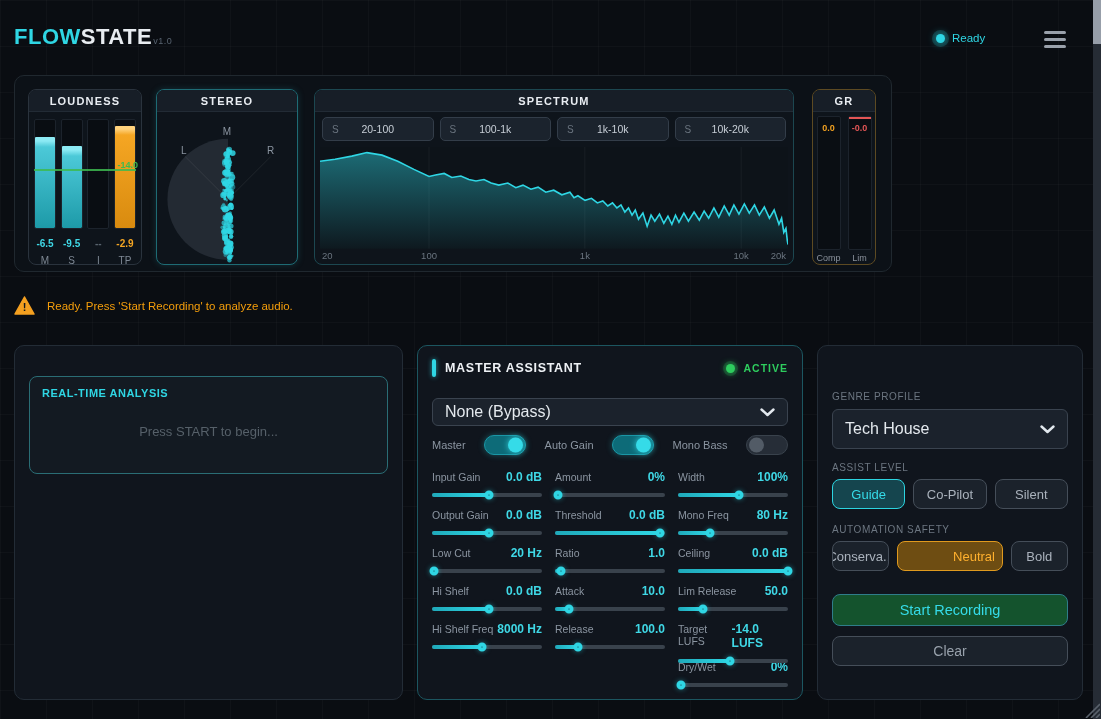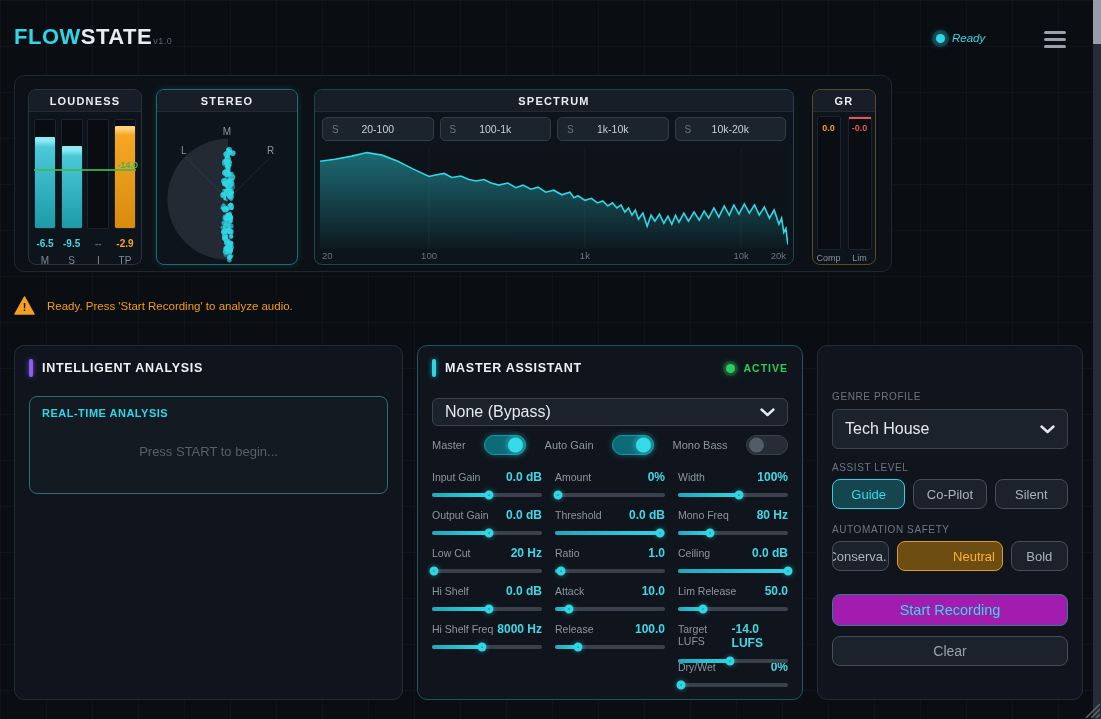--- a/index.html
+++ b/index.html
@@ -13,21 +13,21 @@
       linear-gradient(90deg, rgba(255,255,255,0.022) 1px, transparent 1px);
     background-size:46px 46px;
     color:#dfe5ea;
   }
   
   .topbar{ position:absolute; left:0; top:0; width:100%; height:70px; }
   .logo{ position:absolute; left:14px; top:24px; font-size:22px; font-weight:bold; letter-spacing:.5px; }
   .logo .flow{ color:#2fd6e4; }
   .logo .state{ color:#e8ecf1; }
   .logo .ver{ font-size:9px; font-weight:normal; color:#596471; margin-left:1px; }
-  .status{ position:absolute; left:936px; top:32px; display:flex; align-items:center; gap:7px;font-style:italic; }
+  .status{ position:absolute; left:936px; top:32px; display:flex; align-items:center; gap:7px; }
   .status-dot{ width:9px; height:9px; border-radius:50%; background:#2fd6e4;
     box-shadow:0 0 0 4px rgba(45,212,224,.18), 0 0 8px rgba(45,212,224,.8); }
   .status-text{ color:#2fd6e4; font-size:11.5px; }
   .hamburger{ position:absolute; left:1044px; top:31px; width:22px; cursor:pointer; }
   .hamburger span{ display:block; height:2.5px; background:#9aa1ab; border-radius:2px; margin-bottom:4.5px; }
   
   .meters-wrap{ position:absolute; left:14px; top:75px; width:878px; height:197px;
     background:#0c1117; border:1px solid #20282f; border-radius:10px;
     display:flex; align-items:stretch; gap:0; padding:13px 15px 6px 13px; }
   .mpanel{ background:#0e141b; border:1px solid #2a333d; border-radius:8px; display:flex; flex-direction:column; overflow:hidden; }
@@ -123,21 +123,21 @@
   .ctl-label{ font-size:10px; letter-spacing:.6px; color:#6c7681; }
   .lab-genre{ margin-top:33px; } .lab-assist{ margin-top:13px; } .lab-safety{ margin-top:15px; }
   .dd-genre{ margin-top:7px; height:40px; }
   .opt-row{ margin-top:6px; display:flex; gap:8px; }
   .opt{ flex:1; height:30px; background:#1b222b; border:1px solid #454e59; border-radius:8px;
     display:flex; align-items:center; justify-content:center; font-size:13px; color:#aab2bc; cursor:pointer;
     white-space:nowrap; overflow:hidden; }
   .assist-row .opt.sel{ background:#15454e; border-color:#2dd4e0; color:#35dbe8; }
   .safety-row .opt.sel{ background:#6e4d12; border-color:#e09a1e; color:#ffb02e;padding-left:48px; }
   .big-btn{ border-radius:8px; display:flex; align-items:center; justify-content:center; cursor:pointer; }
-  .btn-start{ margin-top:23px; height:32px; background:#a21caf; border:1px solid #2f7d8a; color:#35dbe8; font-size:14.5px; }
+  .btn-start{ margin-top:23px; height:32px; background:#14532d; border:1px solid #2f7d8a; color:#35dbe8; font-size:14.5px; }
   .btn-clear{ margin-top:10px; height:30px; background:#1b222b; border:1px solid #454e59; color:#98a1ab; font-size:14px; }
   
   .scrollbar{ position:absolute; right:0; top:0; bottom:0; width:8px; background:#262c35; }
   .scroll-thumb{ position:absolute; top:0; left:0; right:0; height:44px; background:#979ea9; }
   .resize-grip{ position:absolute; right:1px; bottom:1px; width:18px; height:18px; }
 </style>
 </head>
 <body>
 
 <div class="topbar">
@@ -442,24 +442,20 @@
 
 <div class="alert">
   <svg width="21" height="19" viewBox="0 0 21 19">
     <path d="M10.5 1 L20 18 H1 Z" fill="#f5a020" stroke="#f5a020" stroke-width="1.5" stroke-linejoin="round"></path>
     <text x="10.5" y="15" text-anchor="middle" font-size="11" font-weight="bold" fill="#14181f">!</text>
   </svg>
   <span class="alert-text">Ready. Press 'Start Recording' to analyze audio.</span>
 </div>
 
 <div class="panel p-analysis">
-  <div class="phead">
-    <span class="accent acc-purple"></span>
-    <span class="ptitle">INTELLIGENT ANALYSIS</span>
-  </div>
   <div class="rt-box">
     <div class="rt-title">REAL-TIME ANALYSIS</div>
     <div class="rt-placeholder">Press START to begin...</div>
   </div>
 </div>
 
 <div class="panel p-assistant">
   <div class="phead">
     <span class="accent acc-cyan"></span>
     <span class="ptitle">MASTER ASSISTANT</span>

